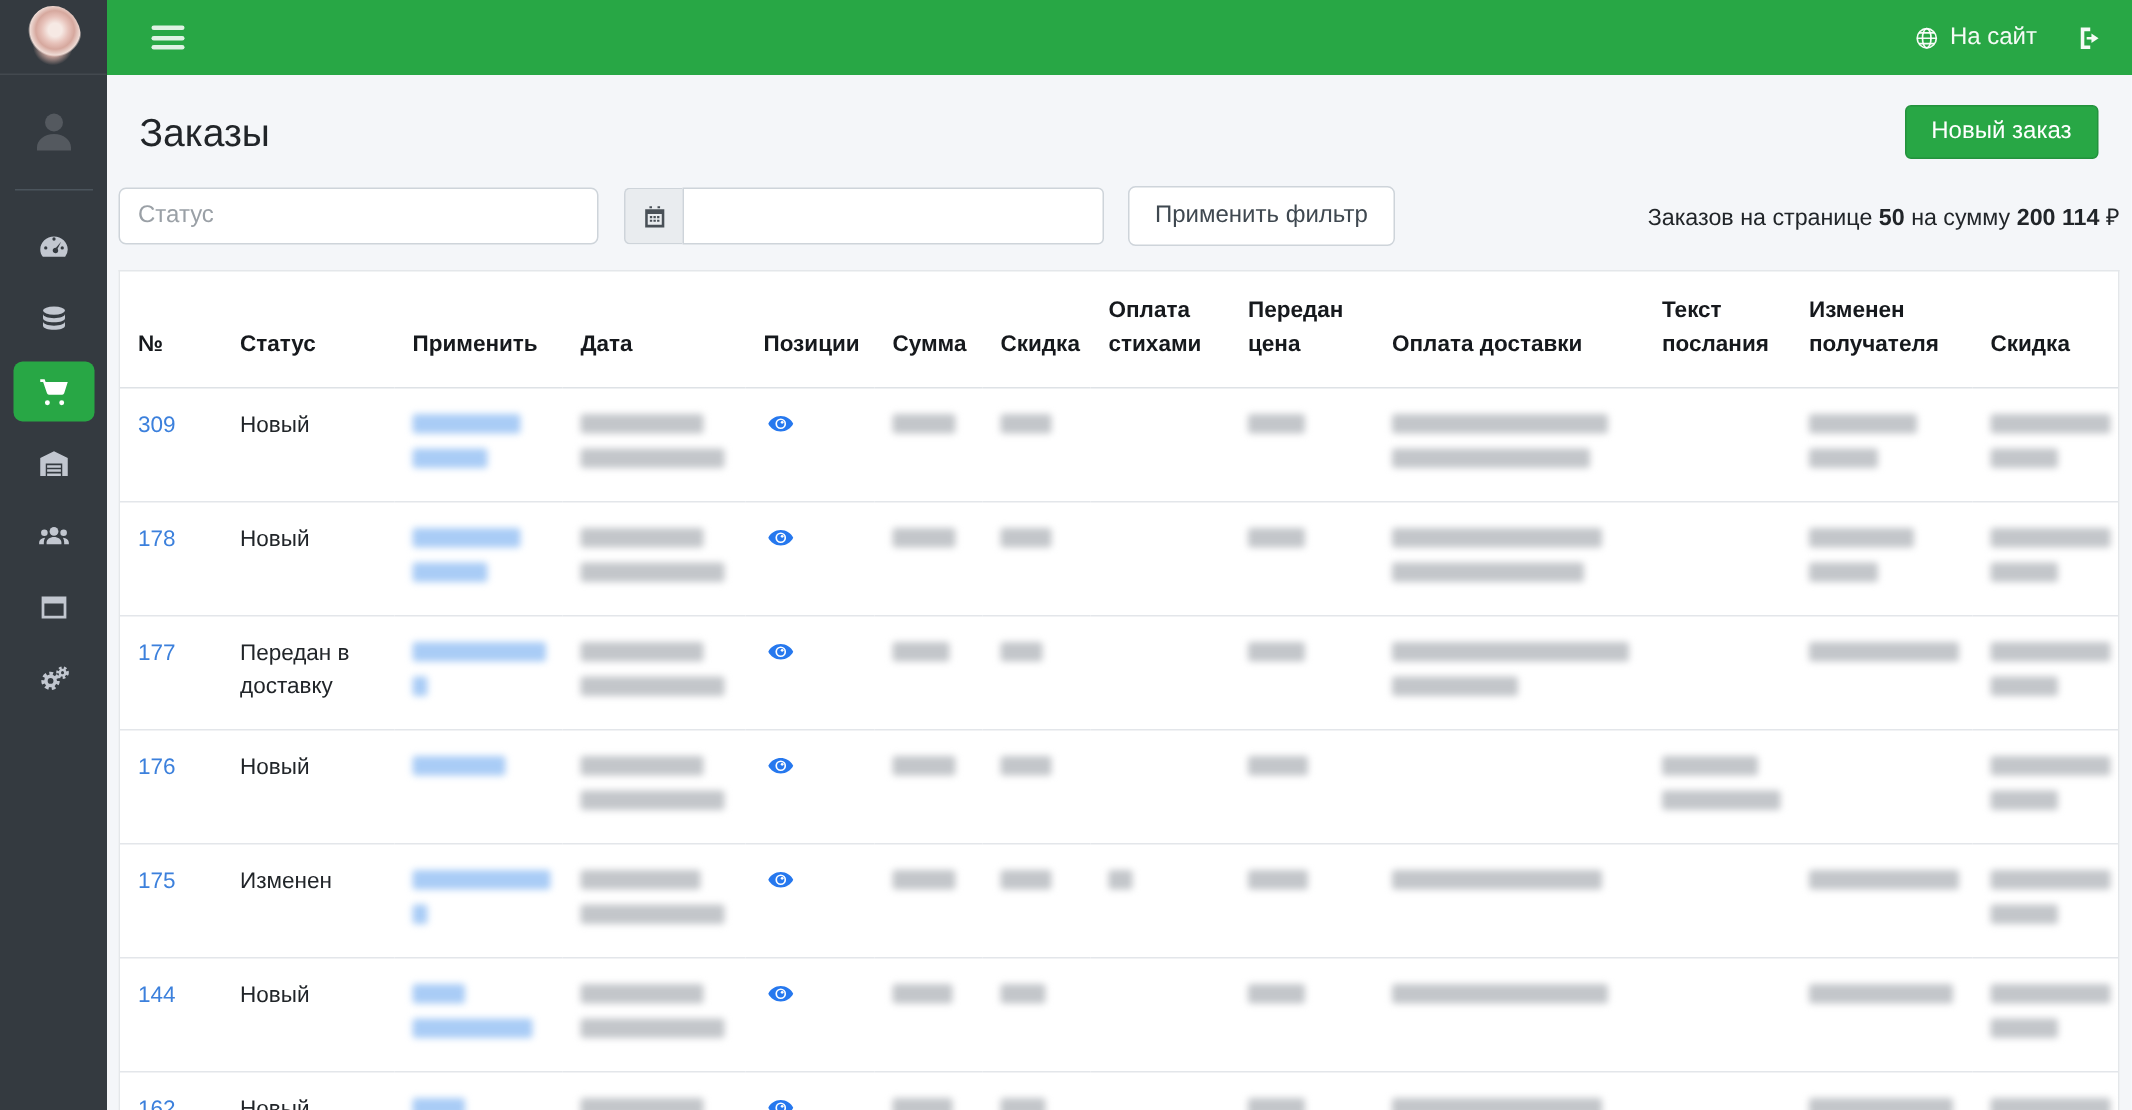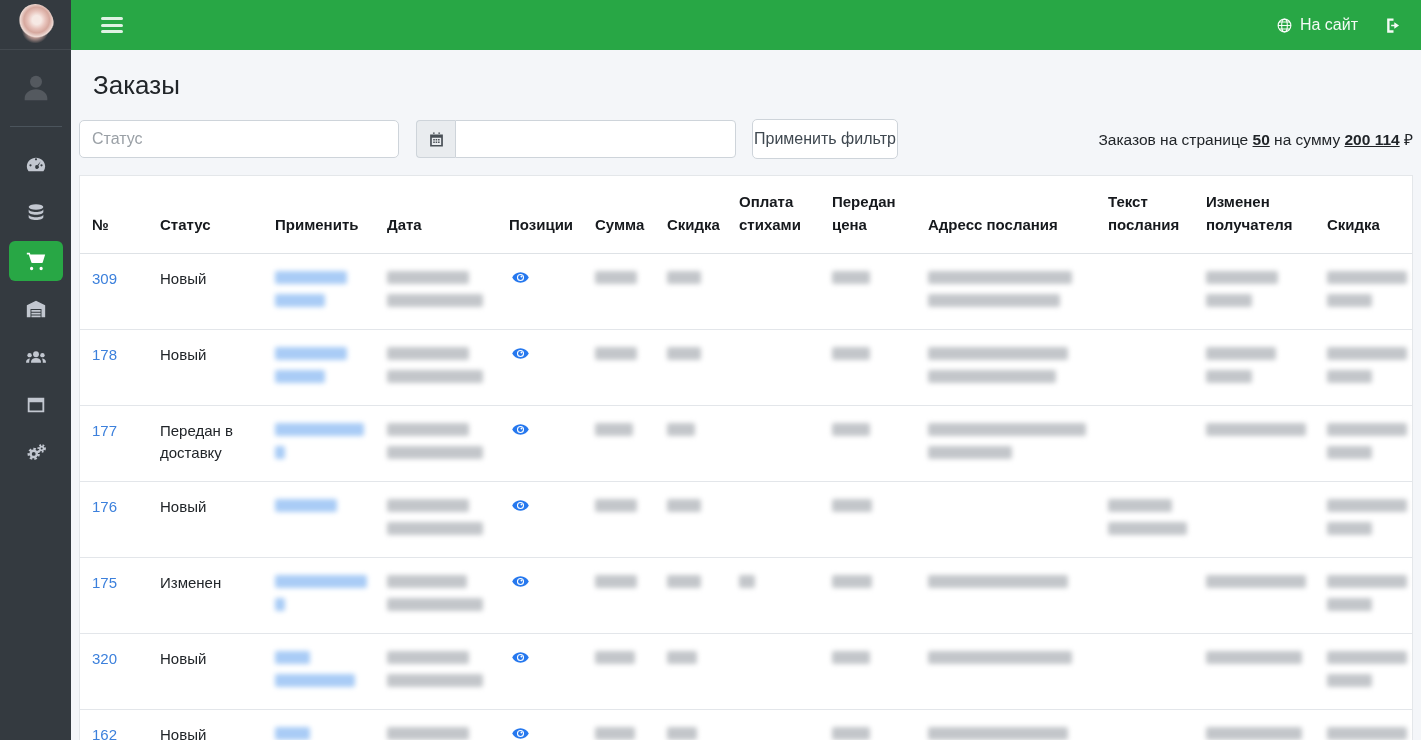--- a/index.html
+++ b/index.html
@@ -52,25 +52,25 @@
   .status-input { width:320px; height:38px; border:1px solid #ced4da; border-radius:5px;
     padding:0 12px; font-size:16px; color:#495057; background:#fff;
     font-family:"Liberation Sans", sans-serif; }
   .status-input::placeholder { color:#9aa0a6; }
   .date-group { display:flex; margin-left:17px; height:38px; width:320px; }
   .date-addon { width:39px; background:#e9ecef; border:1px solid #ced4da; border-right:none;
     border-radius:4px 0 0 4px; display:flex; align-items:center; justify-content:center; }
   .date-addon svg { width:17px; height:17px; fill:#495057; }
   .date-input { flex:1; border:1px solid #ced4da; border-radius:0 4px 4px 0; padding:0 10px;
     font-size:15px; background:#fff; font-family:"Liberation Sans", sans-serif; }
-  .btn-apply { margin-left:16px; height:40px; padding:0 1px; background:#fff;
+  .btn-apply { margin-left:16px; height:40px; padding:0 17px; background:#fff;
     border:1px solid #ced4da; border-radius:5px; font-size:16px; color:#3f4850; cursor:pointer;
     font-family:"Liberation Sans", sans-serif; }
   .summary { margin-left:auto; font-size:15.5px; color:#212529; }
-  .summary b { font-weight:700;text-decoration:underline; }
+  .summary b { font-weight:700; }
 
   
   .table-card { background:#fff; border:1px solid #e4e7ea; border-bottom:none; }
   table.orders { width:100%; border-collapse:collapse; table-layout:fixed; font-size:15px; }
   col.c-num{width:68px} col.c-status{width:115px} col.c-buyer{width:112px} col.c-date{width:122px}
   col.c-pos{width:86px} col.c-sum{width:72px} col.c-disc{width:72px} col.c-poems{width:93px}
   col.c-total{width:96px} col.c-addr{width:180px} col.c-msg{width:98px} col.c-phone{width:121px}
   col.c-chg{width:auto}
   .orders th { text-align:left; vertical-align:bottom; font-weight:700; color:#16191d;
     padding:14px 10px 16px 12px; height:72px; line-height:1.55; }
@@ -170,20 +170,21 @@
       <svg viewBox="0 0 24 24">
         <path d="M4 3h8v3H7v12h5v3H4zM13 8l6 4-6 4v-3h-4v-2h4z" stroke="none"></path>
       </svg>
     </button>
   </div>
 </header>
 
 <main class="content">
   <div class="page-header">
     <h1 class="page-title">Заказы</h1>
+    <button class="btn-new-order">Новый заказ</button>
   </div>
 
   <div class="filter-row">
     <input class="status-input" placeholder="Статус" style="">
     <div class="date-group">
       <span class="date-addon">
         <svg viewBox="0 0 24 24">
           <path d="M7 2h2.4v2H7zm7.6 0H17v2h-2.4zM3 5h18v17H3zm2.4 4.4v10.2h13.2V9.4zm2 2h2.2v2H7.4zm3.4 0h2.2v2h-2.2zm3.4 0h2.2v2h-2.2zm-6.8 3.4h2.2v2H7.4zm3.4 0h2.2v2h-2.2zm3.4 0h2.2v2h-2.2z" stroke="none" fill-rule="evenodd"></path>
         </svg>
       </span>
@@ -220,21 +221,21 @@
           <tr id="orders-head">
             <th>№</th>
             <th>Статус</th>
             <th>Применить</th>
             <th>Дата</th>
             <th>Позиции</th>
             <th>Сумма</th>
             <th>Скидка</th>
             <th>Оплата стихами</th>
             <th>Передан цена</th>
-            <th>Адресс послания</th>
+            <th>Оплата доставки</th>
             <th>Текст послания</th>
             <th>Изменен получателя</th>
             <th>Скидка</th>
           </tr>
         </thead>
       <tbody id="orders-body">
           <tr>
             <td><a class="order-link">309</a></td>
             <td>Новый</td>
             <td>
@@ -443,21 +444,21 @@
             <td></td>
             <td>
               <div class="blur-line blur-gray" style="width: 100px;"></div>
             </td>
             <td>
               <div class="blur-line blur-gray" style="width: 80px;"></div>
               <div class="blur-line blur-gray" style="width: 45px;"></div>
             </td>
           </tr>
           <tr>
-            <td><a class="order-link">320</a></td>
+            <td><a class="order-link">144</a></td>
             <td>Новый</td>
             <td>
               <div class="blur-line blur-blue" style="width: 35px;"></div>
               <div class="blur-line blur-blue" style="width: 80px;"></div>
             </td>
             <td>
               <div class="blur-line blur-gray" style="width: 82px;"></div>
               <div class="blur-line blur-gray" style="width: 96px;"></div>
             </td>
             <td>

